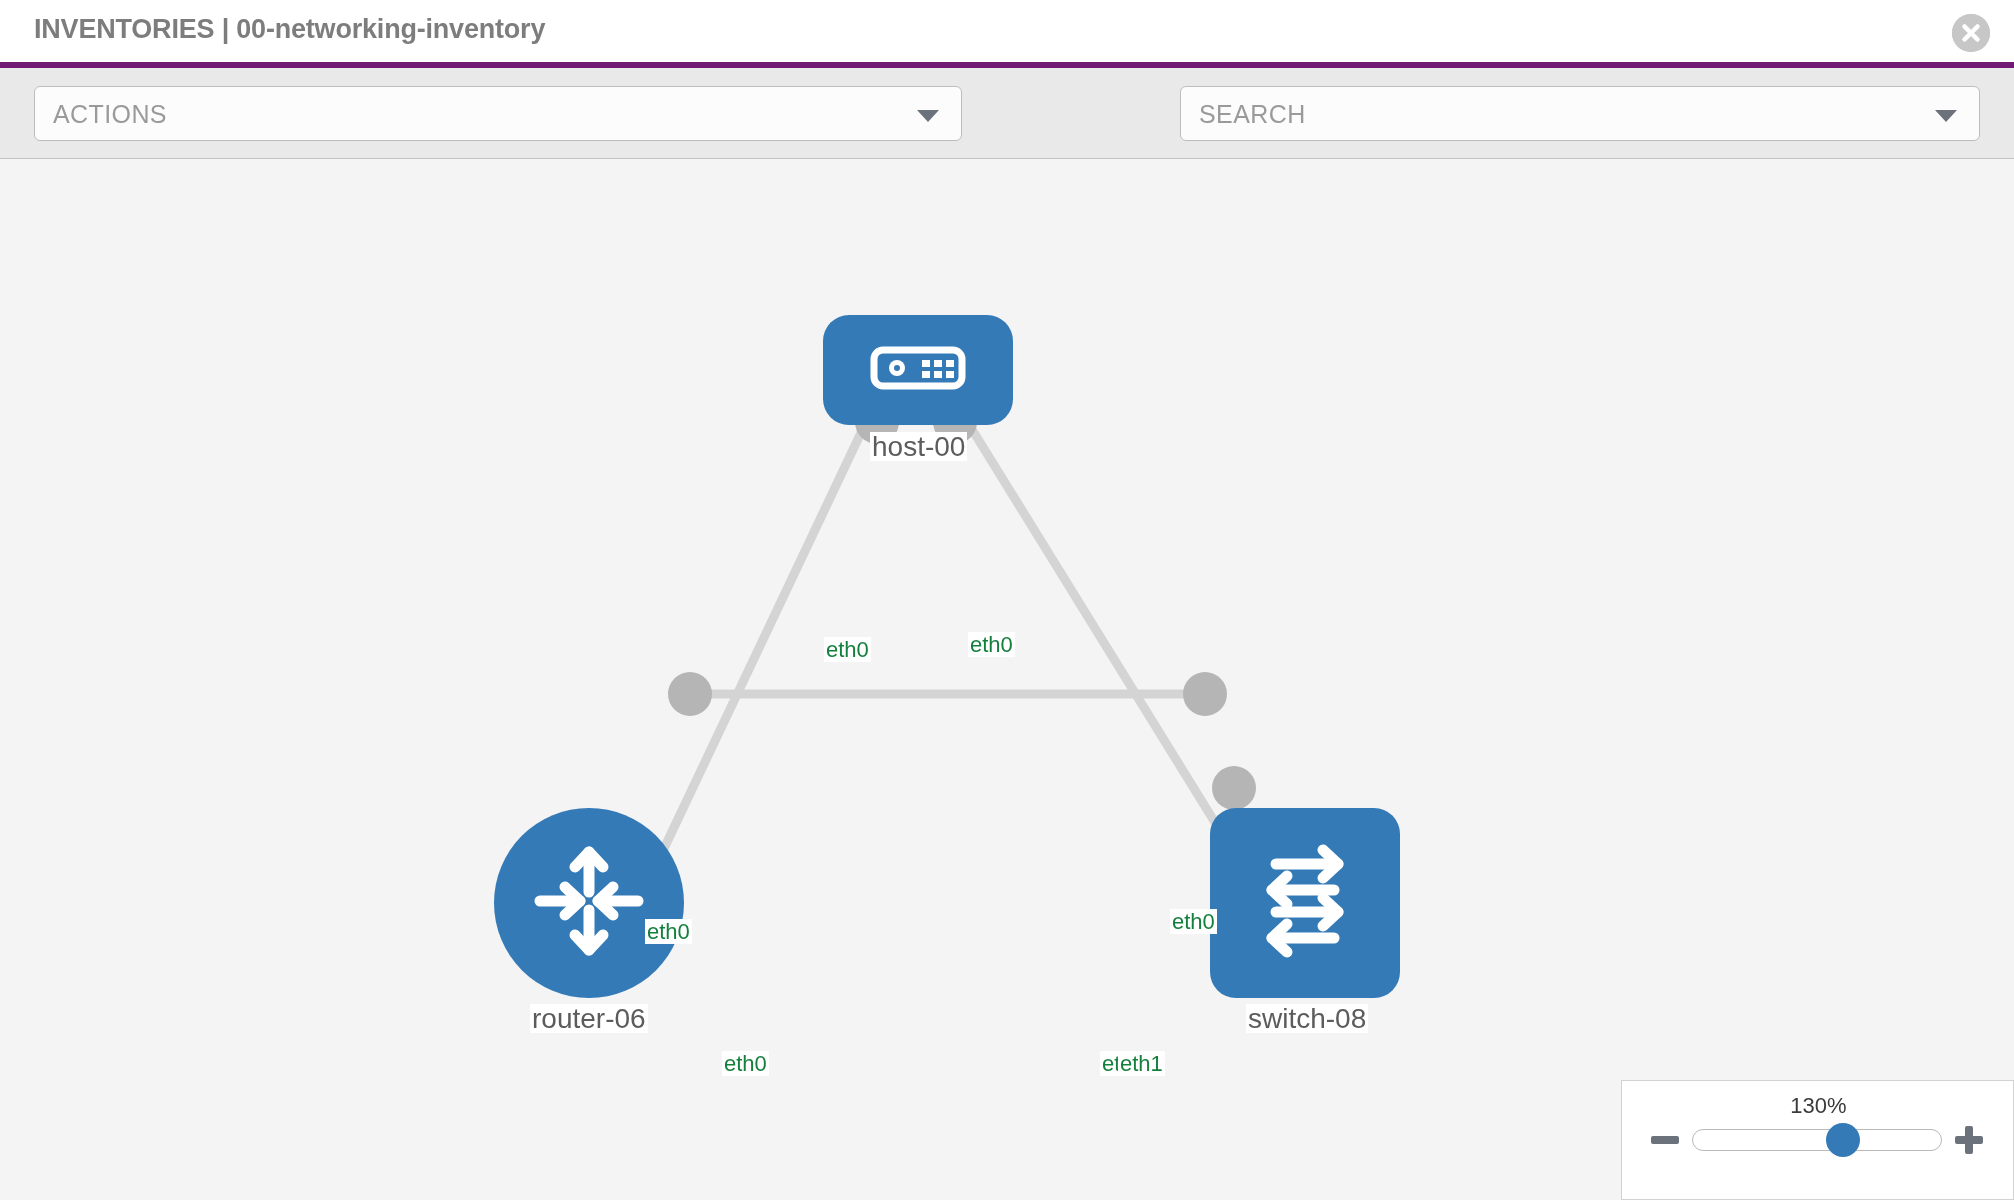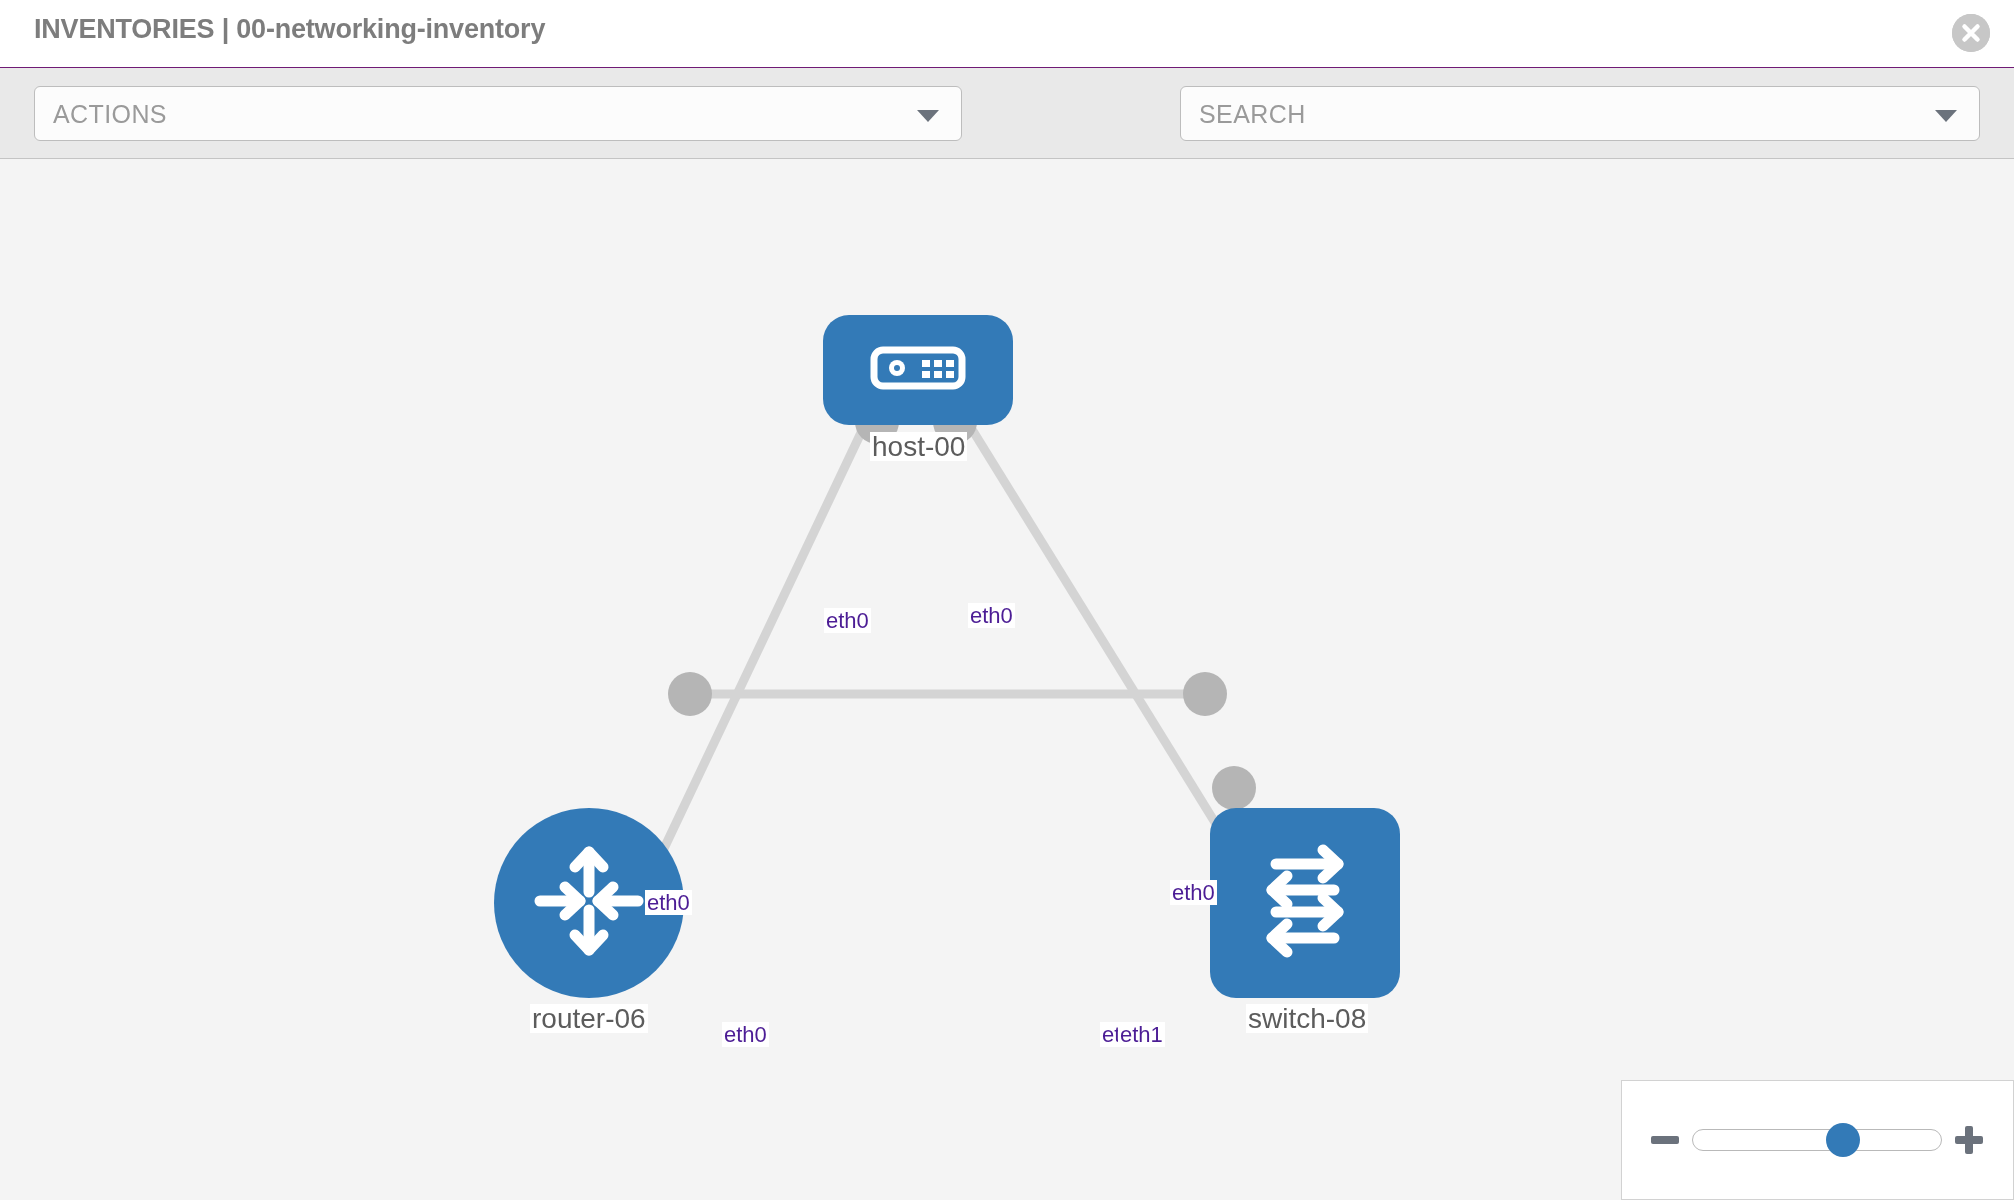--- a/index.html
+++ b/index.html
@@ -17,21 +17,21 @@
     height: 1200px;
     background: #f4f4f4;
   }
 
   
   .header {
     position: absolute;
     left: 0; top: 0;
     width: 2014px; height: 68px;
     background: #ffffff;
-    border-bottom: 1px solid #701a75;
+    border-bottom: 6px solid #701a75;
   }
   .page-title {
     position: absolute;
     left: 34px; top: 14px;
     font-size: 27px;
     font-weight: bold;
     color: #7d7d7d;
     letter-spacing: -0.2px;
     white-space: nowrap;
   }
@@ -164,25 +164,26 @@
   #node-switch .node-shape {
     left: 0; top: 0; width: 190px; height: 190px;
     border-radius: 26px;
   }
   #node-switch .node-label { left: 36px; top: 196px; }
 
   
   .port-label {
     position: absolute;
     font-size: 22px;
-    color: #4c1d95;
+    color: #15803d;
     background: #ffffff;
     white-space: nowrap;
     padding: 0 2px;
     line-height: 1.15;
+    margin-top: 29px;
   }
 
   
   .zoom-panel {
     position: absolute;
     left: 1621px; top: 1080px;
     width: 393px; height: 120px;
     background: #ffffff;
     border: 1px solid #d2d2d2;
   }
@@ -344,20 +345,21 @@
     <div class="port-label" style="left:824px; top:448px;">eth0</div>
     <div class="port-label" style="left:968px; top:443px;">eth0</div>
     <div class="port-label" style="left:645px; top:730px;">eth0</div>
     <div class="port-label" style="left:1170px; top:720px;">eth0</div>
     <div class="port-label" style="left:722px; top:862px;">eth0</div>
     <div class="port-label" style="left:1100px; top:862px;">eth0</div>
     <div class="port-label" style="left:1118px; top:862px;">eth1</div>
   </div>
 
   <div class="zoom-panel">
+    <div class="zoom-value">130%</div>
 
     <div class="zoom-minus">
       <svg width="34" height="34" viewBox="0 0 34 34" aria-hidden="true">
         <rect x="3" y="13" width="28" height="8" rx="2" fill="#6b727c"></rect>
       </svg>
     </div>
 
     <div class="zoom-track">
       <div class="zoom-thumb" id="zoom-thumb" style="left: 133px;"></div>
     </div>

